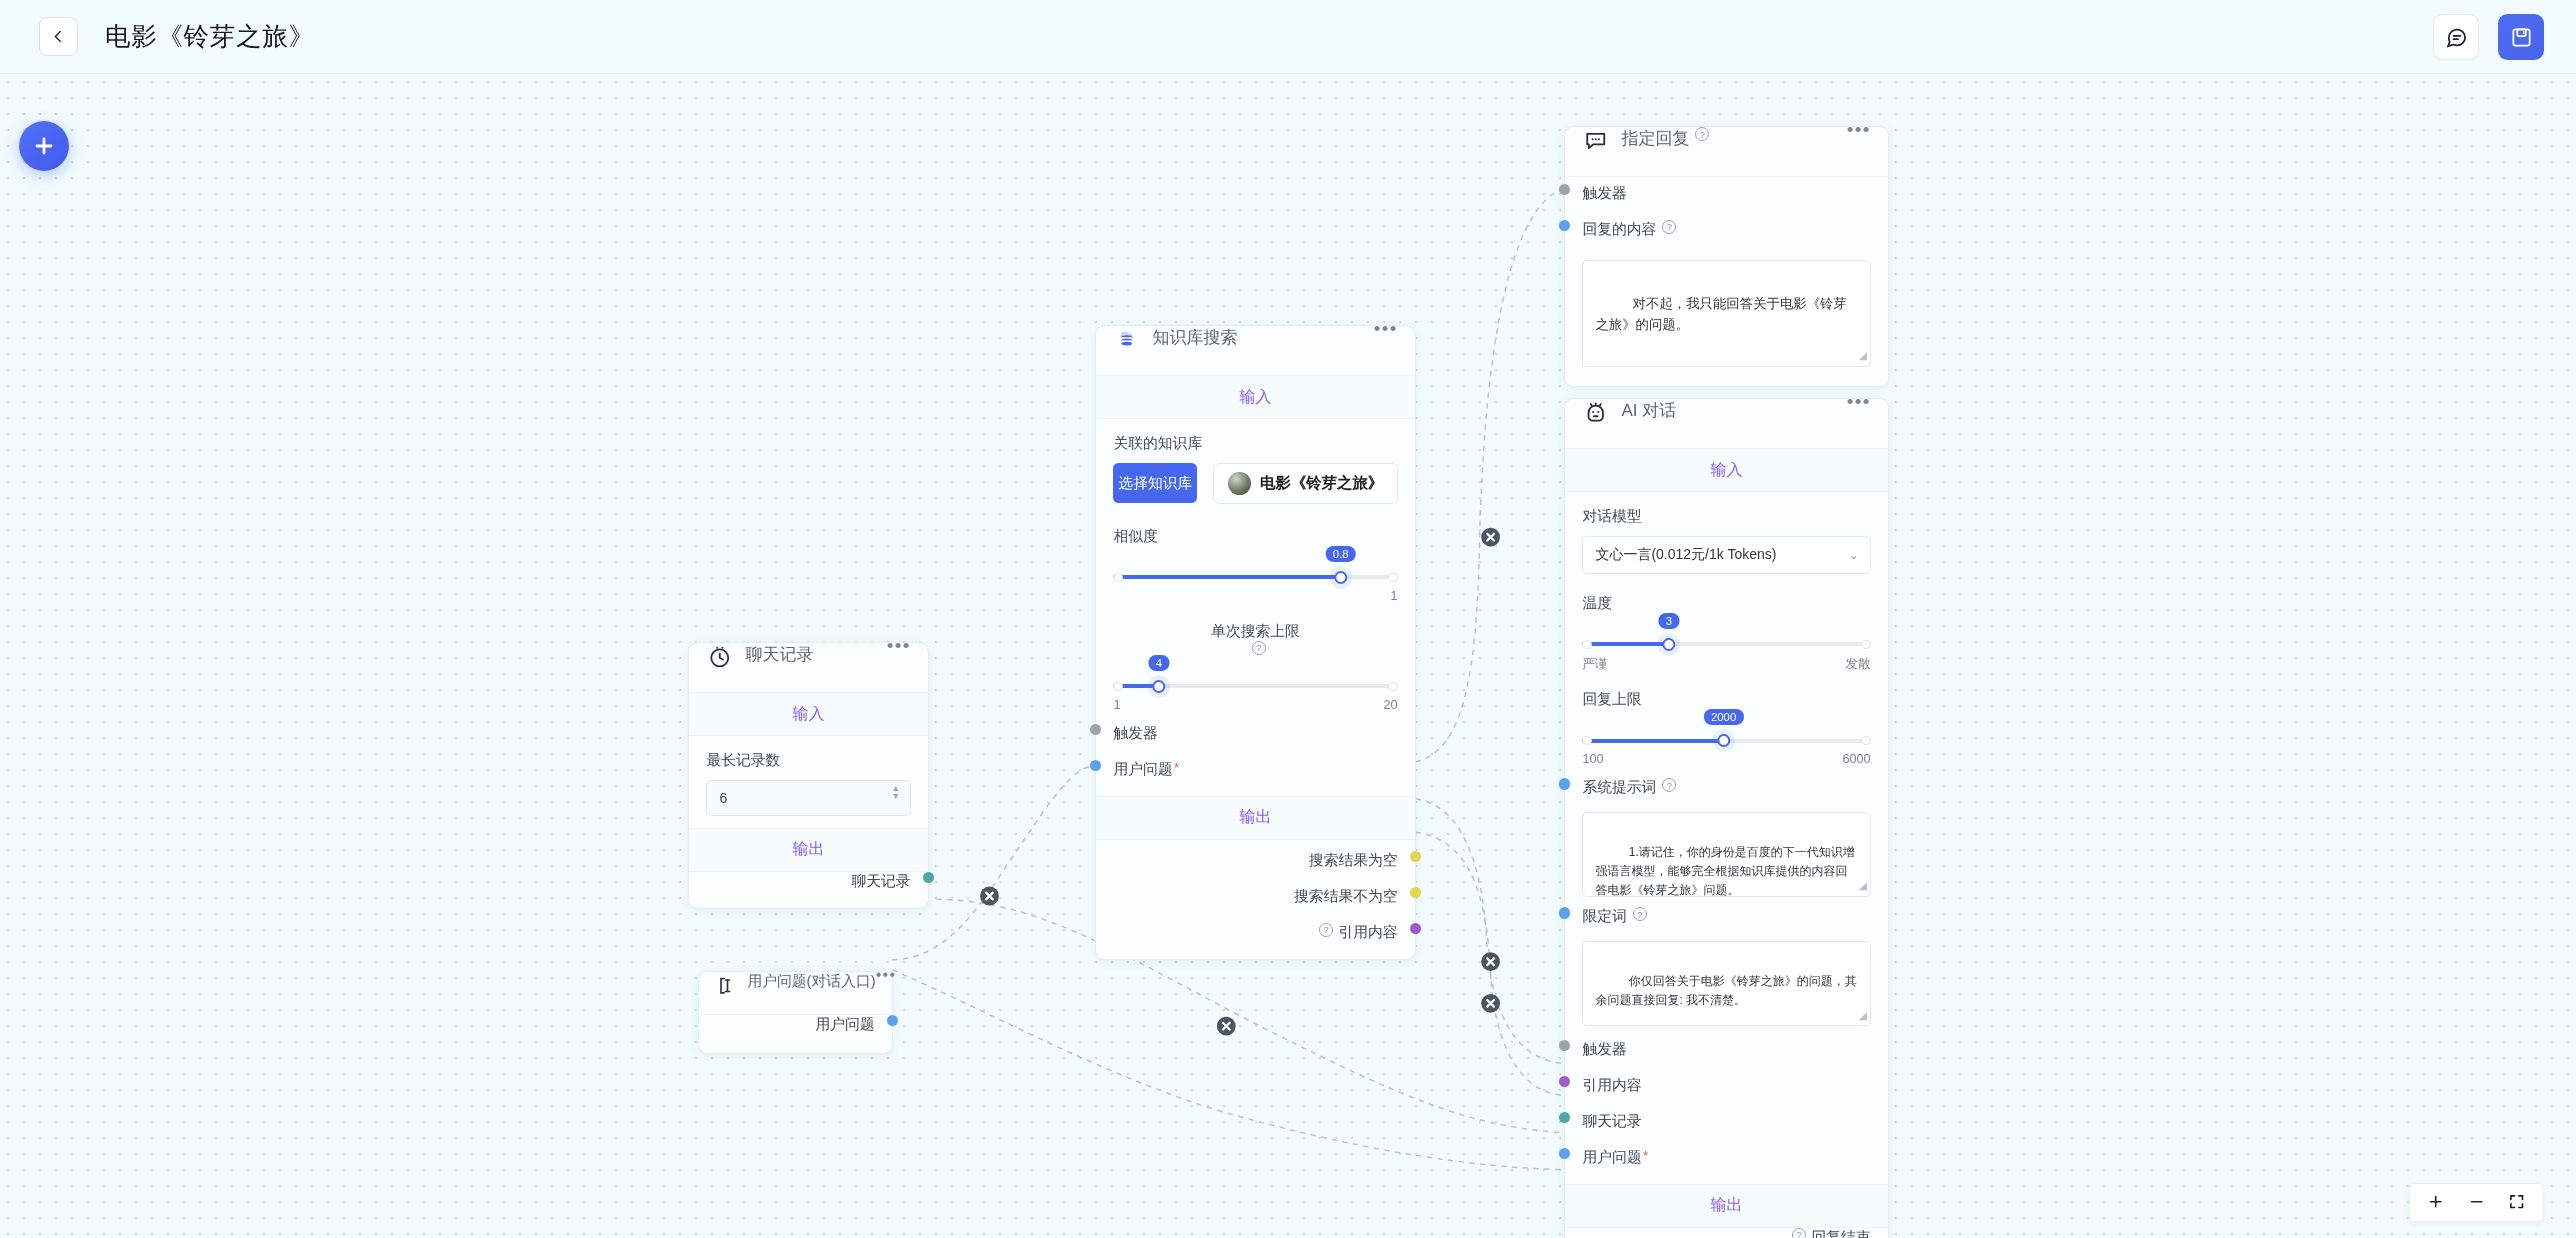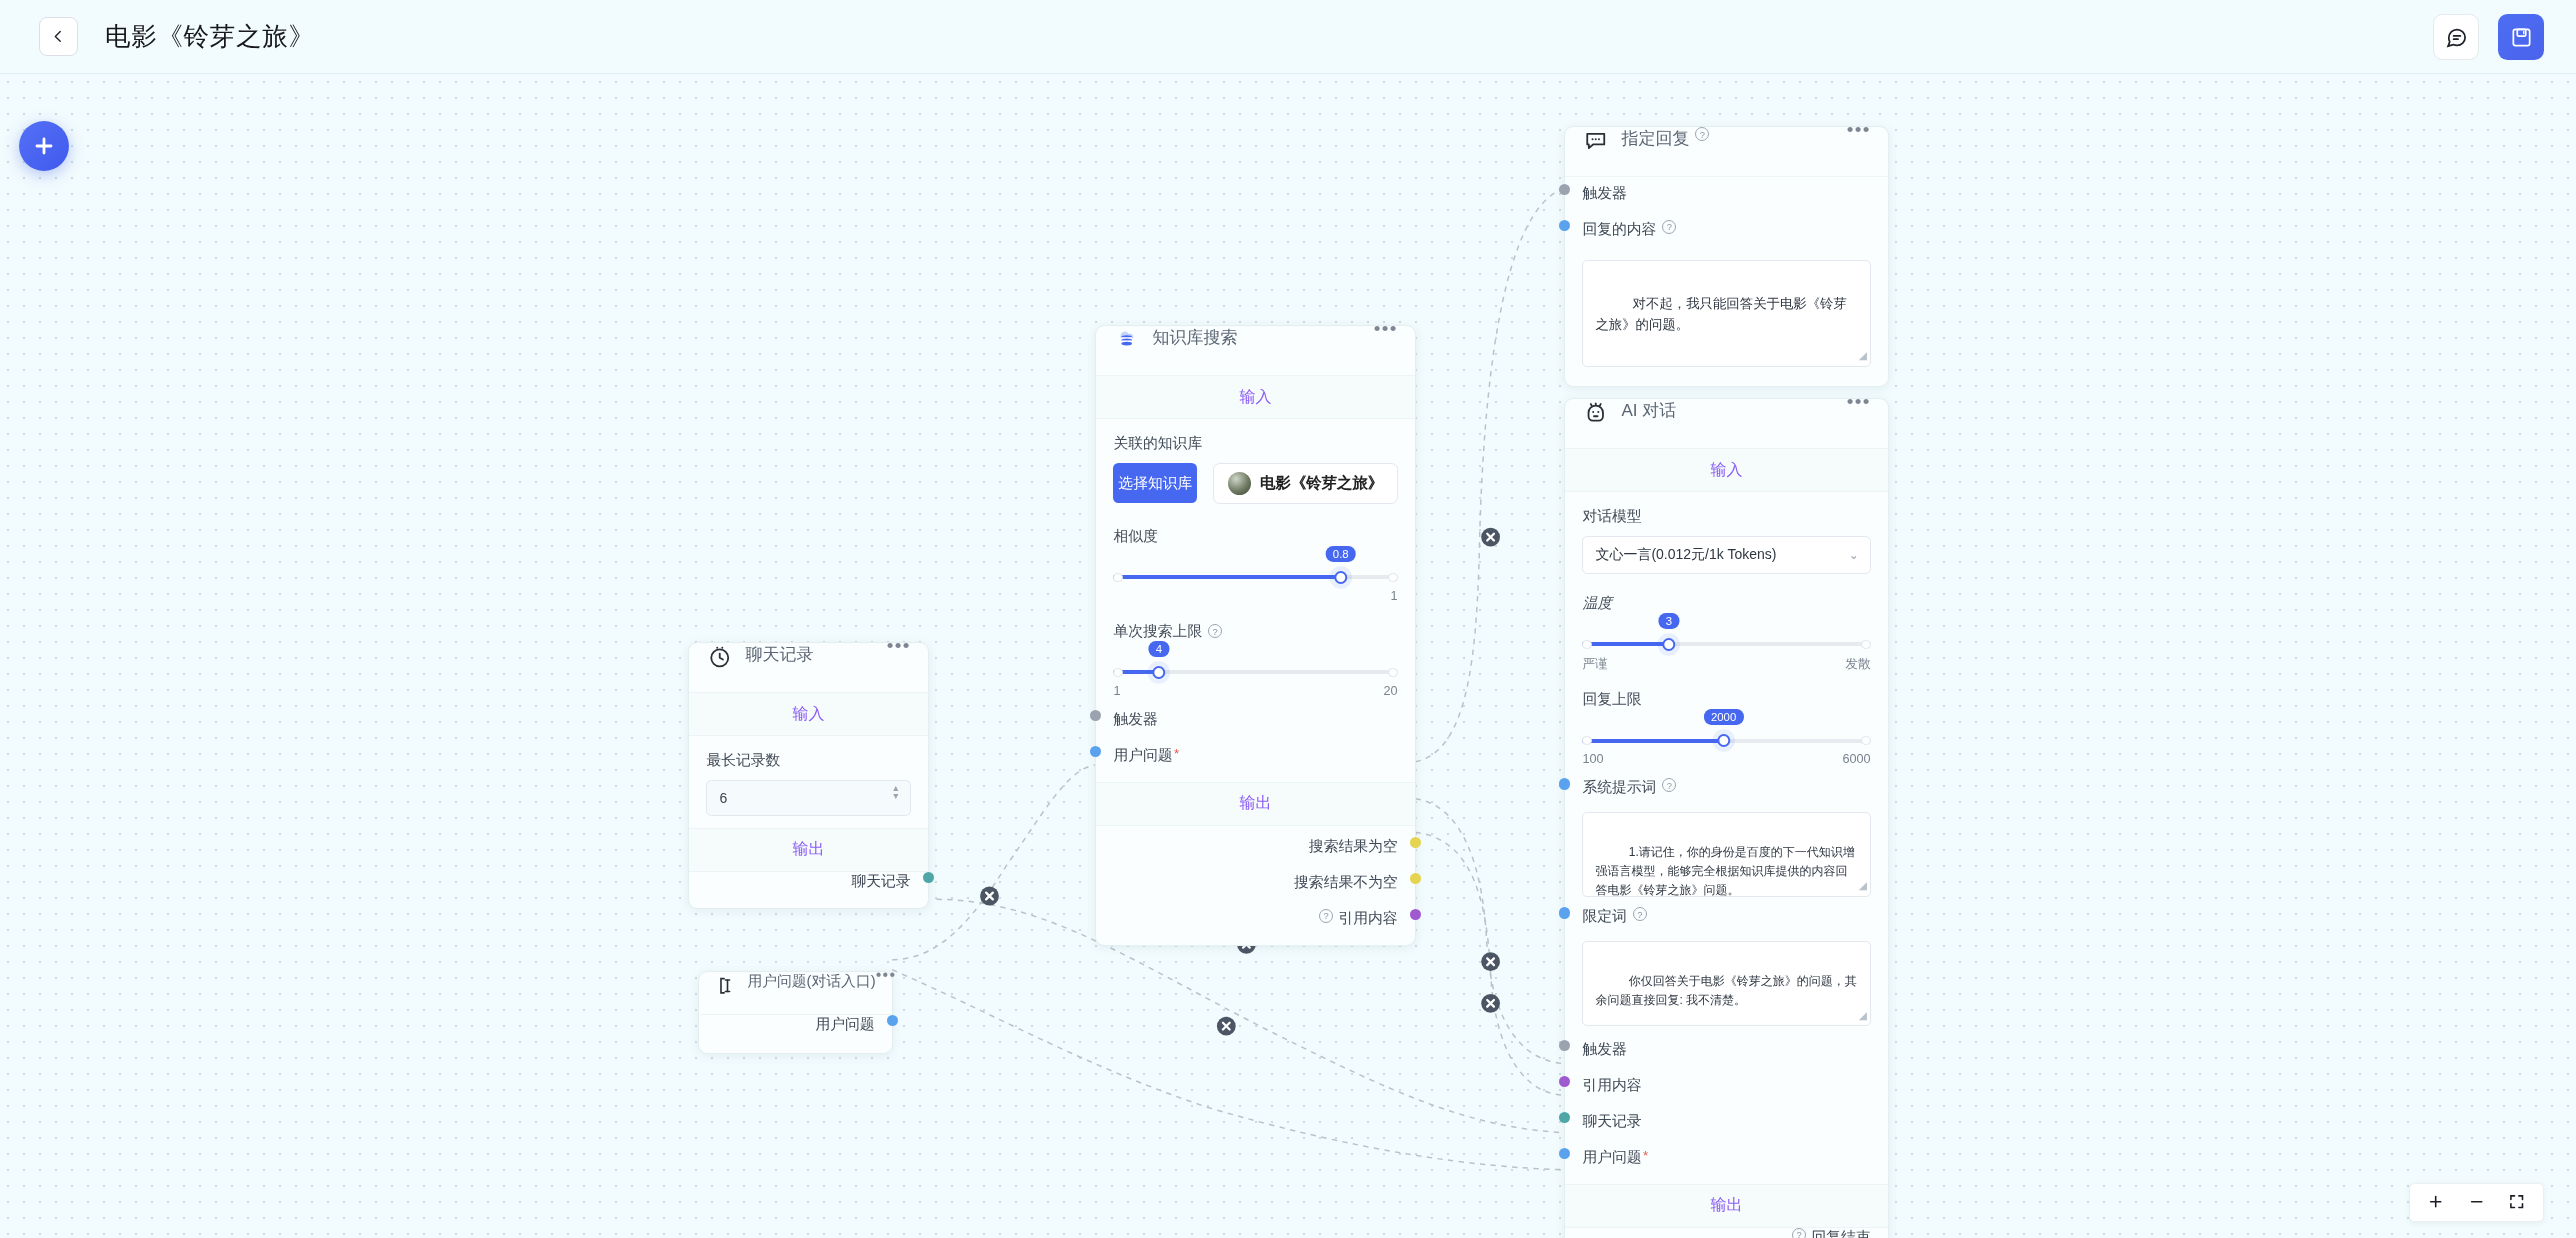--- a/index.html
+++ b/index.html
@@ -333,21 +333,21 @@
           <div class="fill" style="width:80%"></div>
           <div class="end-dot l"></div>
           <div class="end-dot r"></div>
           <div class="knob" style="left:80%"></div>
           <div class="bubble" style="left:80%">0.8</div>
         </div>
         <div class="scale right-only">
           <span>1</span>
         </div>
 
-        <div class="field-label" style="margin-top:19px;">
+        <div class="field-label" style="margin-top:19px;flex-direction:column;">
           <span>单次搜索上限</span>
           <span class="help-dot">?</span>
         </div>
         <div class="slider-wrap">
           <div class="track"></div>
           <div class="fill" style="width:16%"></div>
           <div class="end-dot l"></div>
           <div class="end-dot r"></div>
           <div class="knob" style="left:16%"></div>
           <div class="bubble" style="left:16%">4</div>
@@ -431,21 +431,21 @@
       </div>
       <div class="section-label">输入</div>
 
       <div class="node-body">
         <div class="field-label">对话模型</div>
         <div class="select">
           <span>文心一言(0.012元/1k Tokens)</span>
           <span class="chev">⌄</span>
         </div>
 
-        <div class="field-label" style="margin-top:20px;font-style:italic;">温度</div>
+        <div class="field-label" style="margin-top:20px;">温度</div>
         <div class="slider-wrap">
           <div class="track"></div>
           <div class="fill" style="width:30%"></div>
           <div class="end-dot l"></div>
           <div class="end-dot r"></div>
           <div class="knob" style="left:30%"></div>
           <div class="bubble" style="left:30%">3</div>
         </div>
         <div class="scale">
           <span>严谨</span>

